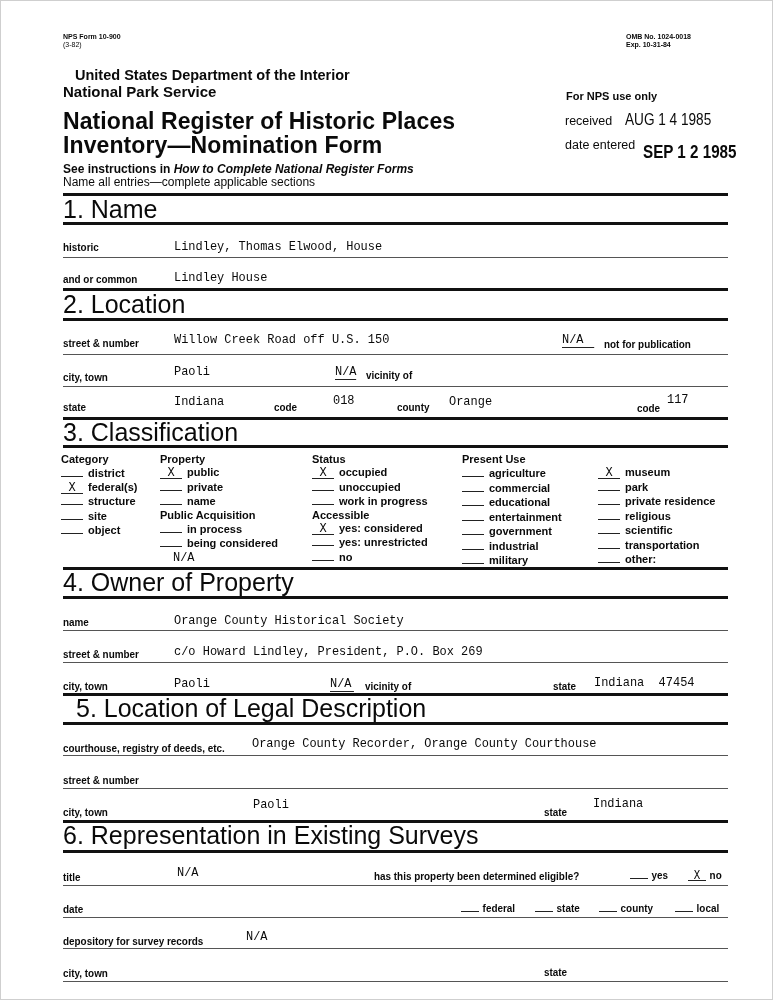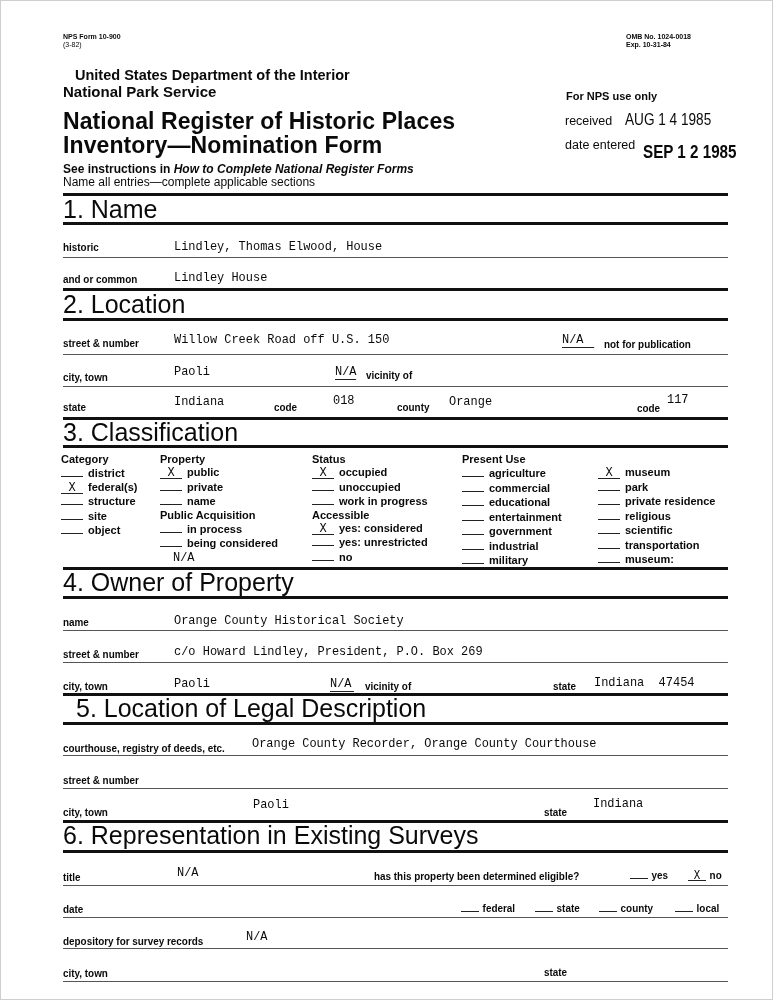--- a/index.html
+++ b/index.html
@@ -132,21 +132,21 @@
   <div class="chk"><span class="blank"></span><span>industrial</span></div>
   <div class="chk"><span class="blank"></span><span>military</span></div>
 </div>
 <div class="abs" style="left:598px;top:466px;">
   <div class="chk"><span class="blank">X</span><span>museum</span></div>
   <div class="chk"><span class="blank"></span><span>park</span></div>
   <div class="chk"><span class="blank"></span><span>private residence</span></div>
   <div class="chk"><span class="blank"></span><span>religious</span></div>
   <div class="chk"><span class="blank"></span><span>scientific</span></div>
   <div class="chk"><span class="blank"></span><span>transportation</span></div>
-  <div class="chk"><span class="blank"></span><span>museum:</span></div>
+  <div class="chk"><span class="blank"></span><span>other:</span></div>
 </div>
 
 <div class="thick" style="left:63px;top:567px;width:665px;"></div>
 <div class="abs sec" style="left:63px;top:571px;">4.  Owner of Property</div>
 <div class="thick" style="left:63px;top:596px;width:665px;"></div>
 
 <div class="abs lblc" style="left:63px;top:616px;">name</div>
 <div class="abs typed" style="left:174px;top:614px;">Orange County Historical Society</div>
 <div class="thin" style="left:63px;top:630px;width:665px;"></div>
 

